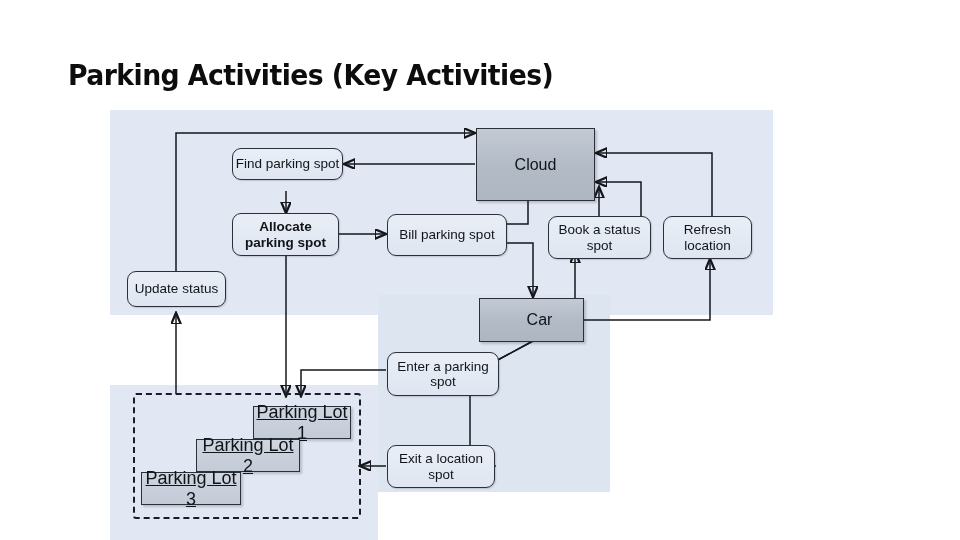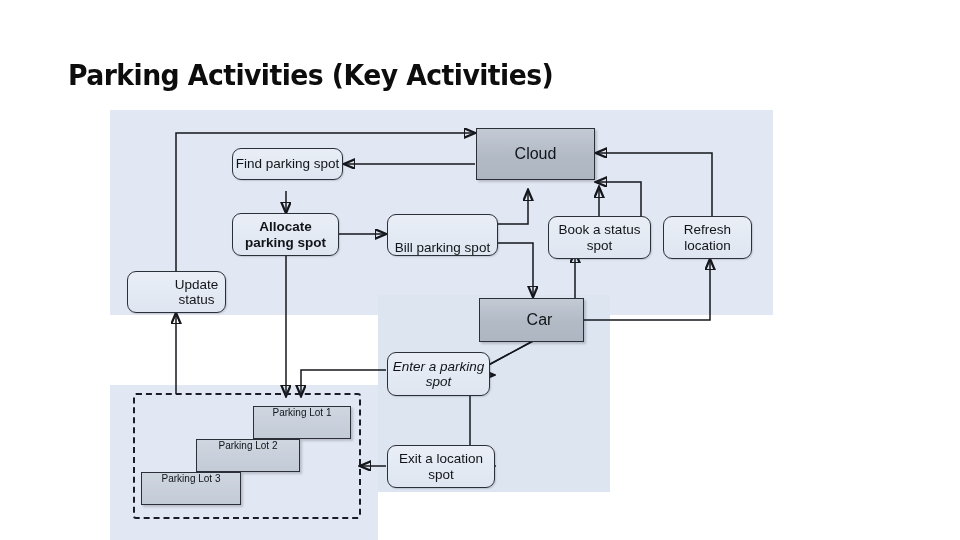--- a/index.html
+++ b/index.html
@@ -70,26 +70,27 @@
     box-shadow:1.5px 1.5px 2px rgba(40,45,60,.22);
   }
 
   
   .lot{
     position:absolute;
     box-sizing:border-box;
     border:1.4px solid #2b2f38;
     background:linear-gradient(180deg,#cfd6e0 0%,#c3cbd7 100%);
     color:#111418;
-    font-size:10px;
+    font-size:18px;
     display:flex;
-    align-items:flex-start;
+    align-items:center;
     justify-content:center;
     text-align:center;
     box-shadow:1.5px 1.5px 2px rgba(40,45,60,.22);
+    text-decoration:underline;
   }
 
   svg.wires{position:absolute;left:0;top:0;width:960px;height:540px;pointer-events:none;}
   svg.wires path,svg.wires line{fill:none;stroke:#15171d;stroke-width:1.5;}
 </style>
 </head>
 <body>
 
 <div id="stage">
 
@@ -136,52 +137,52 @@
 
     <path d="M386,370 L301,370 L301,396" marker-end="url(#ah)"></path>
 
     <path d="M386,466 L360,466" marker-end="url(#ah)"></path>
 
     <path d="M176,394 L176,313" marker-end="url(#ah)"></path>
   </svg>
 
   <div class="dashed" style="left:133px;top:393px;width:228px;height:126px;"></div>
 
-  <div class="actor" style="left:476px;top:128px;width:119px;height:52px;">
+  <div class="actor" style="left:476px;top:128px;width:119px;height:73px;">
     <span>Cloud</span>
   </div>
   <div class="actor" style="left:479px;top:298px;width:105px;height:44px;padding-left:16px;">
     <span>Car</span>
   </div>
 
   <div class="node" style="left:232px;top:148px;width:111px;height:32px;justify-content:center;">
     <span>Find parking spot</span>
   </div>
 
   <div class="node" style="left:232px;top:213px;width:107px;height:43px;font-weight:bold;">
     <span>Allocate parking spot</span>
   </div>
 
-  <div class="node" style="left:387px;top:214px;width:111px;height:42px;align-items:flex-end;">
+  <div class="node" style="left:387px;top:214px;width:120px;height:42px;">
     <span>Bill parking spot</span>
   </div>
 
   <div class="node" style="left:548px;top:216px;width:103px;height:43px;">
     <span>Book a status spot</span>
   </div>
 
   <div class="node" style="left:663px;top:216px;width:89px;height:43px;">
     <span>Refresh location</span>
   </div>
 
-  <div class="node" style="left:127px;top:271px;width:99px;height:42px;padding-left:40px;">
+  <div class="node" style="left:127px;top:271px;width:99px;height:36px;">
     <span>Update status</span>
   </div>
 
-  <div class="node" style="left:387px;top:352px;width:103px;height:44px;font-style:italic;">
+  <div class="node" style="left:387px;top:352px;width:112px;height:44px;">
     <span>Enter a parking spot</span>
   </div>
 
   <div class="node" style="left:387px;top:445px;width:108px;height:43px;">
     <span>Exit a location spot</span>
   </div>
 
   <div class="lot" style="left:253px;top:406px;width:98px;height:33px;z-index:5;">
     <span>Parking Lot 1</span>
   </div>

